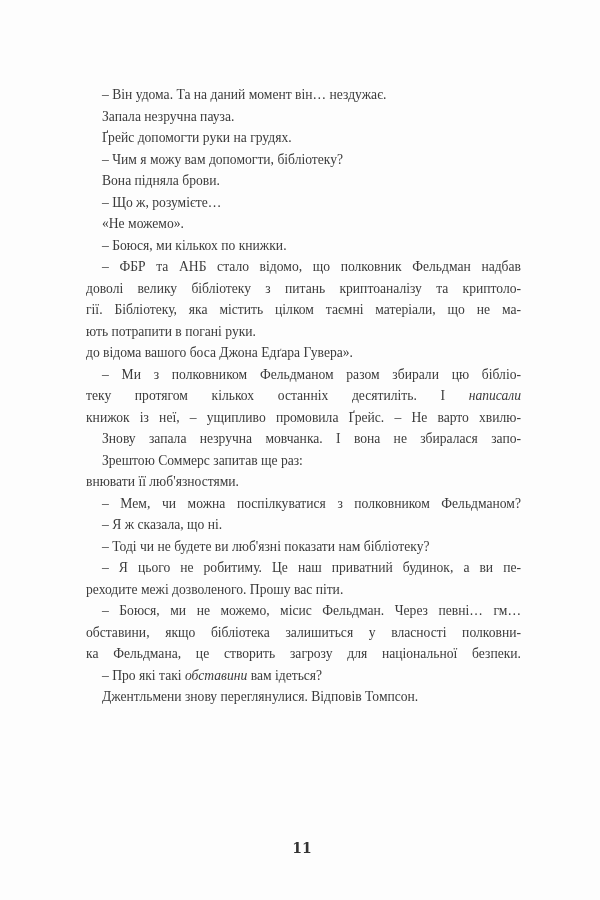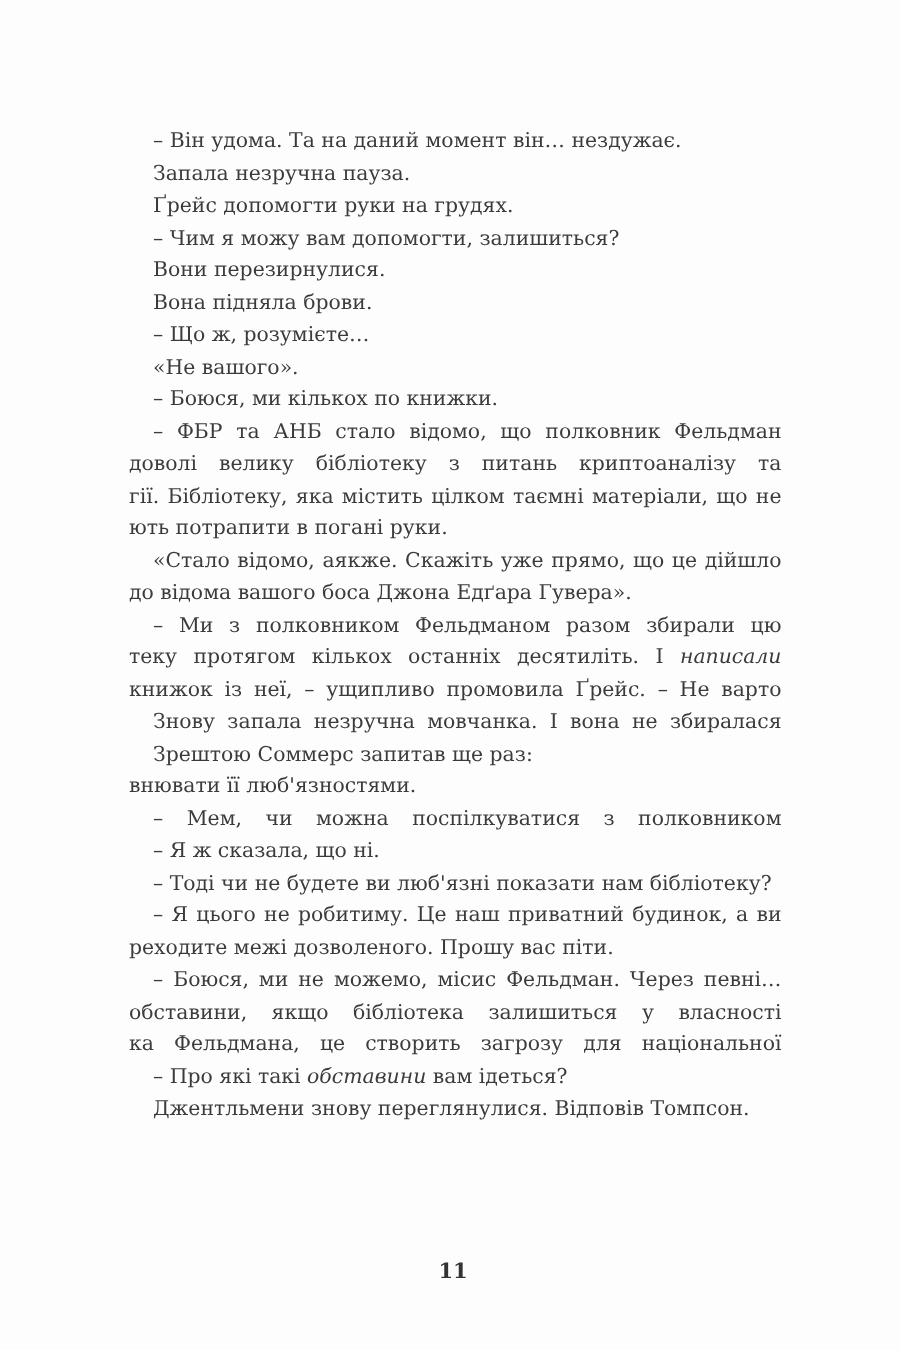--- a/index.html
+++ b/index.html
@@ -26,20 +26,21 @@
     width: 435px;
     font-family: "DejaVu Serif", "Liberation Serif", serif;
     font-size: 13.6px;
     line-height: 21.5px;
     color: #3b3b3b;
   }
   .line {
     display: block;
     white-space: nowrap;
     height: 21.5px;
+    font-family: Liberation Serif, serif;
   }
   .line.indent {
     padding-left: 16px;
   }
   .line.justify {
     text-align: justify;
     text-align-last: justify;
     white-space: normal;
     overflow: hidden;
   }
@@ -58,31 +59,29 @@
   }
 </style>
 </head>
 <body>
 
 <div class="page">
   <div class="text-block" id="text-block">
       <div class="line indent"><span class="seg">– Він удома. Та на даний момент він… нездужає.</span></div>
       <div class="line indent"><span class="seg">Запала незручна пауза.</span></div>
       <div class="line indent"><span class="seg">Ґрейс допомогти руки на грудях.</span></div>
-      <div class="line indent"><span class="seg">– Чим я можу вам допомогти, залишиться?</span></div>
-      <div class="line indent"><span class="seg">Вони перезирнулися.</span></div>
+      <div class="line indent"><span class="seg">– Чим я можу вам допомогти, бібліотеку?</span></div>
       <div class="line indent"><span class="seg">Вона підняла брови.</span></div>
       <div class="line indent"><span class="seg">– Що ж, розумієте…</span></div>
-      <div class="line indent"><span class="seg">«Не вашого».</span></div>
+      <div class="line indent"><span class="seg">«Не можемо».</span></div>
       <div class="line indent"><span class="seg">– Боюся, ми кількох по книжки.</span></div>
       <div class="line indent justify"><span class="seg">– ФБР та АНБ стало відомо, що полковник Фельдман надбав</span></div>
       <div class="line justify"><span class="seg">доволі велику бібліотеку з питань криптоаналізу та криптоло-</span></div>
       <div class="line justify"><span class="seg">гії. Бібліотеку, яка містить цілком таємні матеріали, що не ма-</span></div>
       <div class="line"><span class="seg">ють потрапити в погані руки.</span></div>
-      <div class="line indent justify"><span class="seg">«Стало відомо, аякже. Скажіть уже прямо, що це дійшло</span></div>
       <div class="line"><span class="seg">до відома вашого боса Джона Едґара Гувера».</span></div>
       <div class="line indent justify"><span class="seg">– Ми з полковником Фельдманом разом збирали цю бібліо-</span></div>
       <div class="line justify"><span class="seg">теку протягом кількох останніх десятиліть. І </span><span class="seg italic">написали</span></div>
       <div class="line justify"><span class="seg">книжок із неї, – ущипливо промовила Ґрейс. – Не варто хвилю-</span></div>
       <div class="line indent justify"><span class="seg">Знову запала незручна мовчанка. І вона не збиралася запо-</span></div>
       <div class="line indent"><span class="seg">Зрештою Соммерс запитав ще раз:</span></div>
       <div class="line"><span class="seg">внювати її люб'язностями.</span></div>
       <div class="line indent justify"><span class="seg">– Мем, чи можна поспілкуватися з полковником Фельдманом?</span></div>
       <div class="line indent"><span class="seg">– Я ж сказала, що ні.</span></div>
       <div class="line indent"><span class="seg">– Тоді чи не будете ви люб'язні показати нам бібліотеку?</span></div>

